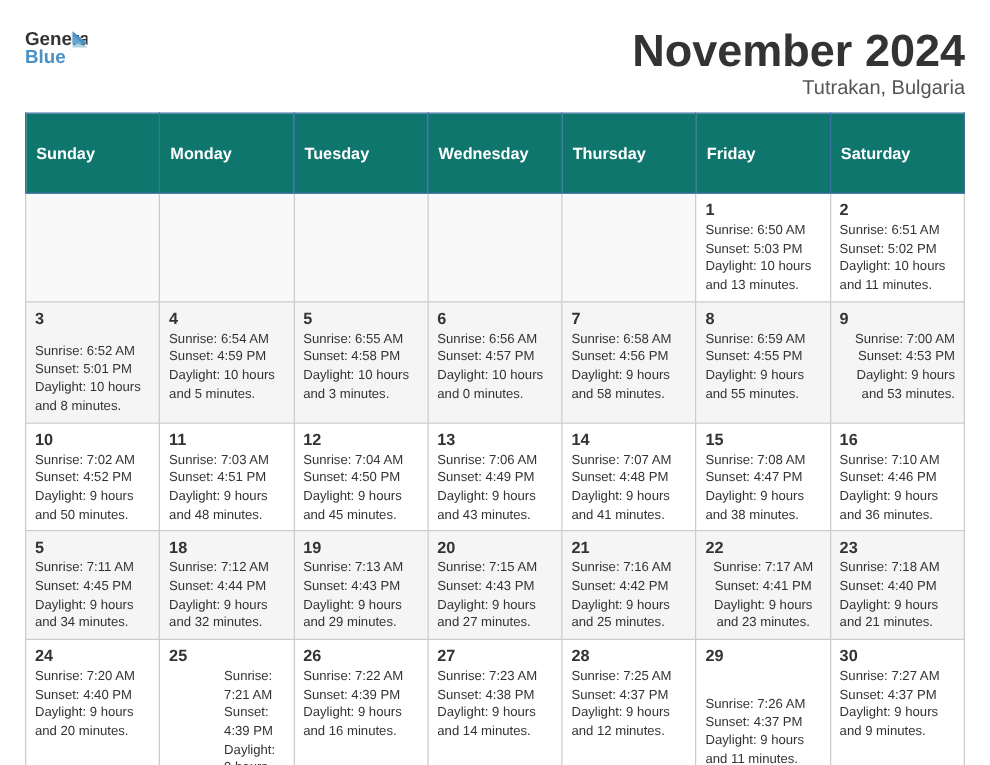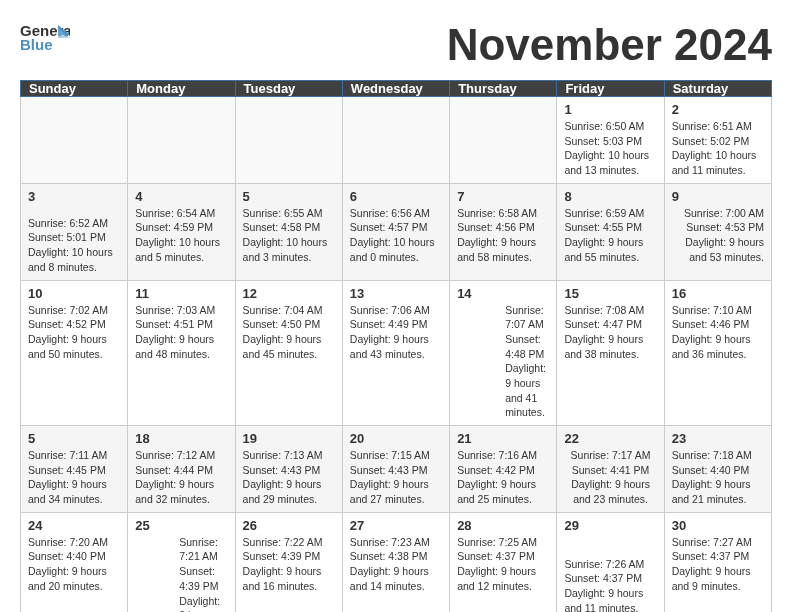--- a/index.html
+++ b/index.html
@@ -18,38 +18,38 @@
     }
     .logo {
       display: flex;
       flex-direction: column;
       align-items: flex-start;
     }
     .title-block {
       text-align: right;
     }
     .month-title {
-      font-size: 44px;
+      font-size: 36px;
       font-weight: bold;
       color: #333;
     }
     .location {
       font-size: 16px;
       color: #555;
     }
     .calendar {
       width: 100%;
       border-collapse: collapse;
       font-size: 11px;
     }
     .calendar th {
-      background: #404040;
+      background: #0f766e;
       color: #fff;
       text-align: left;
-      padding: 0 8px;
+      padding: 24px 8px;
       font-size: 13px;
       font-weight: bold;
       border: 1px solid #3a6fa0;
     }
     .calendar td {
       border: 1px solid #ccc;
       vertical-align: top;
       padding: 5px 7px;
       width: calc(100% / 7);
       min-height: 80px;
@@ -87,20 +87,21 @@
   <div class="logo">
     <svg width="50" height="35" viewBox="0 0 50 35">
       <text x="0" y="16" font-size="15" font-weight="bold" fill="#333" font-family="Arial">General</text>
       <text x="0" y="30" font-size="15" font-weight="bold" fill="#4a90c4" font-family="Arial">Blue</text>
       <polygon points="38,5 50,15 38,15" fill="#4a90c4"></polygon>
       <polygon points="38,8 50,18 38,18" fill="#7ab3d9" opacity="0.6"></polygon>
     </svg>
   </div>
   <div class="title-block">
     <div class="month-title">November 2024</div>
+    <div class="location">Tutrakan, Bulgaria</div>
   </div>
 </div>
 
 <table class="calendar">
   <thead>
     <tr>
 
     <th>Sunday</th>
         <th>Monday</th>
         <th>Tuesday</th>
@@ -195,21 +196,21 @@
 Daylight: 9 hours and 45 minutes.</div>
         </td>
         <td>
           <span class="day-number">13</span>
           <div class="day-info" style="white-space: pre-line;">Sunrise: 7:06 AM
 Sunset: 4:49 PM
 Daylight: 9 hours and 43 minutes.</div>
         </td>
         <td>
           <span class="day-number">14</span>
-          <div class="day-info" style="white-space: pre-line; margin-left: 48px;">Sunrise: 7:07 AM
+          <div class="day-info" style="white-space: pre-line;">Sunrise: 7:07 AM
 Sunset: 4:48 PM
 Daylight: 9 hours and 41 minutes.</div>
         </td>
         <td>
           <span class="day-number">15</span>
           <div class="day-info" style="white-space: pre-line;">Sunrise: 7:08 AM
 Sunset: 4:47 PM
 Daylight: 9 hours and 38 minutes.</div>
         </td>
         <td>

